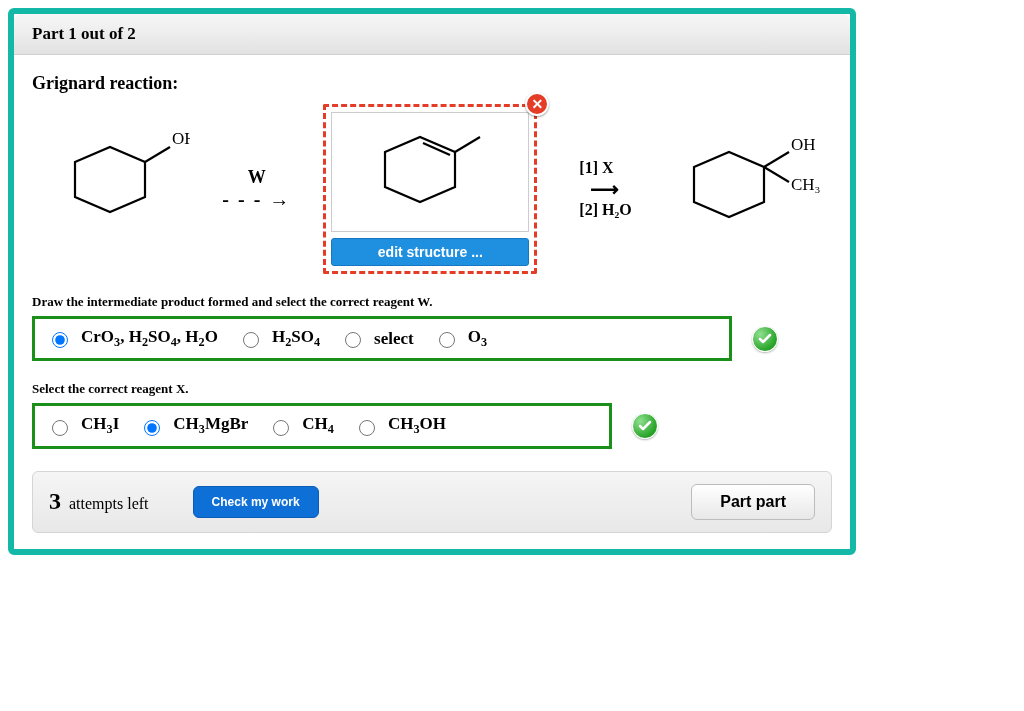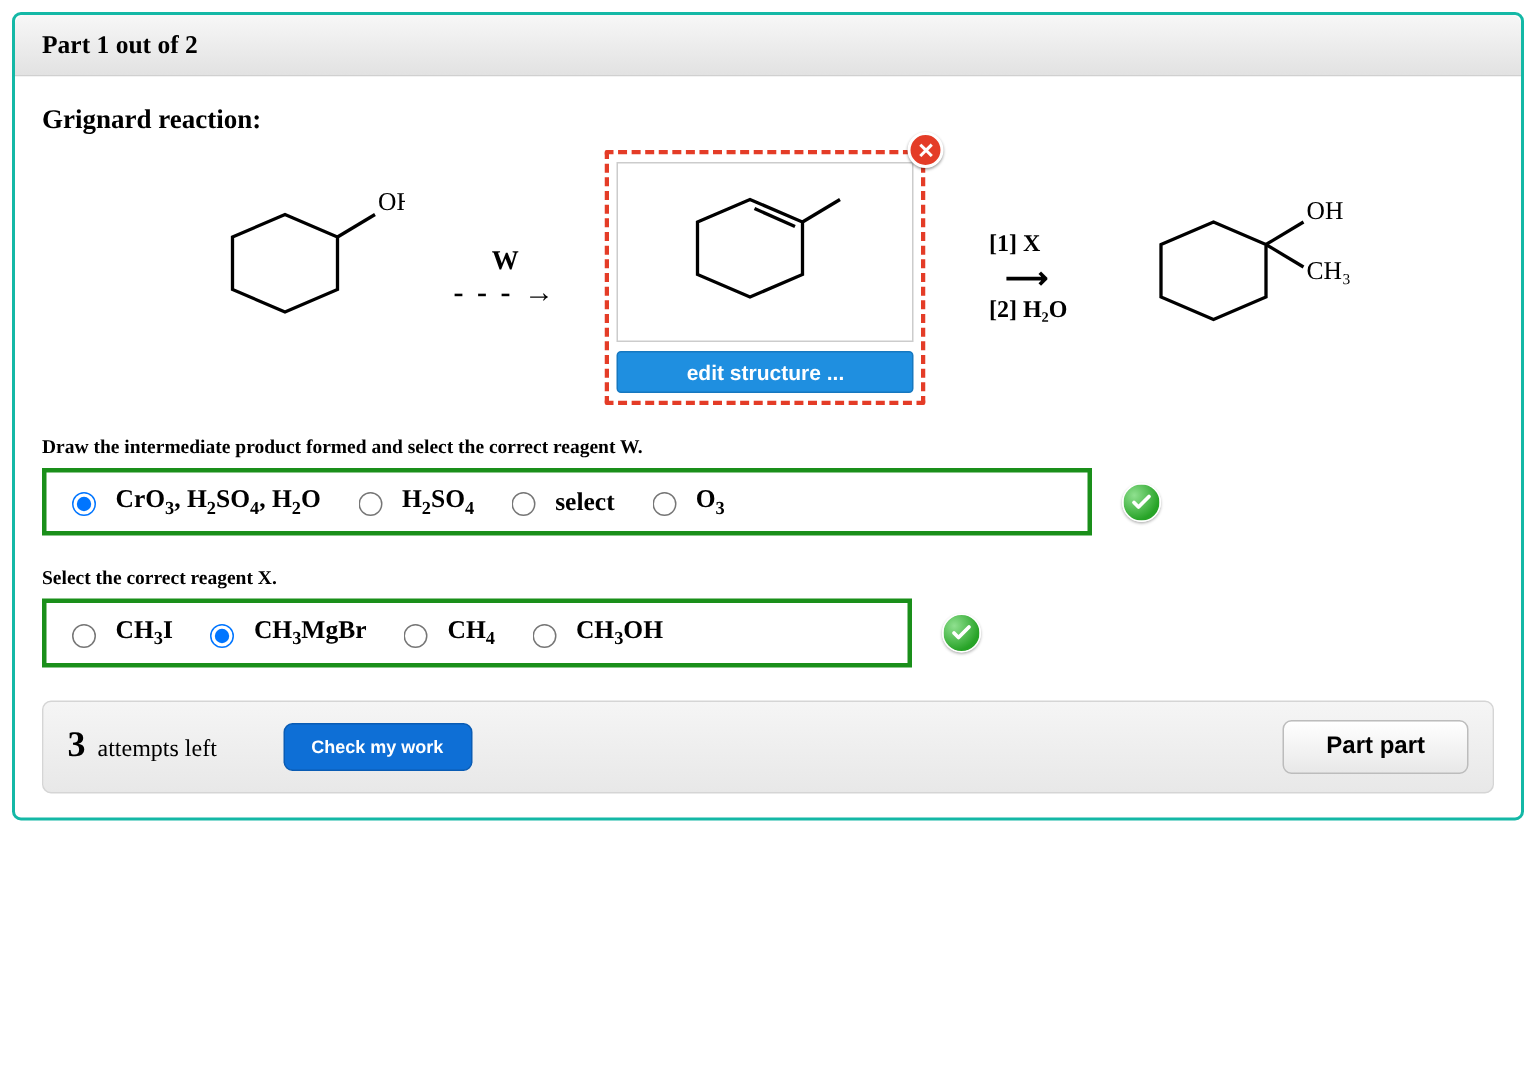--- a/index.html
+++ b/index.html
@@ -5,22 +5,22 @@
   * { box-sizing: border-box; }
   body {
     margin: 0;
     padding: 8px;
     font-family: "Times New Roman", Times, serif;
     font-size: 16px;
     background: #fff;
     color: #000;
   }
   .main-panel {
-    width: 1008px;
-    border: 2px solid #14b8a6;
+    width: 848px;
+    border: 6px solid #14b8a6;
     border-radius: 6px;
     padding: 0 0 16px 0;
   }
   .part-header {
     background: linear-gradient(#f7f7f7, #e2e2e2);
     border-bottom: 1px solid #d0d0d0;
     border-radius: 6px 6px 0 0;
     padding: 10px 18px;
     font-weight: bold;
     font-size: 17px;

